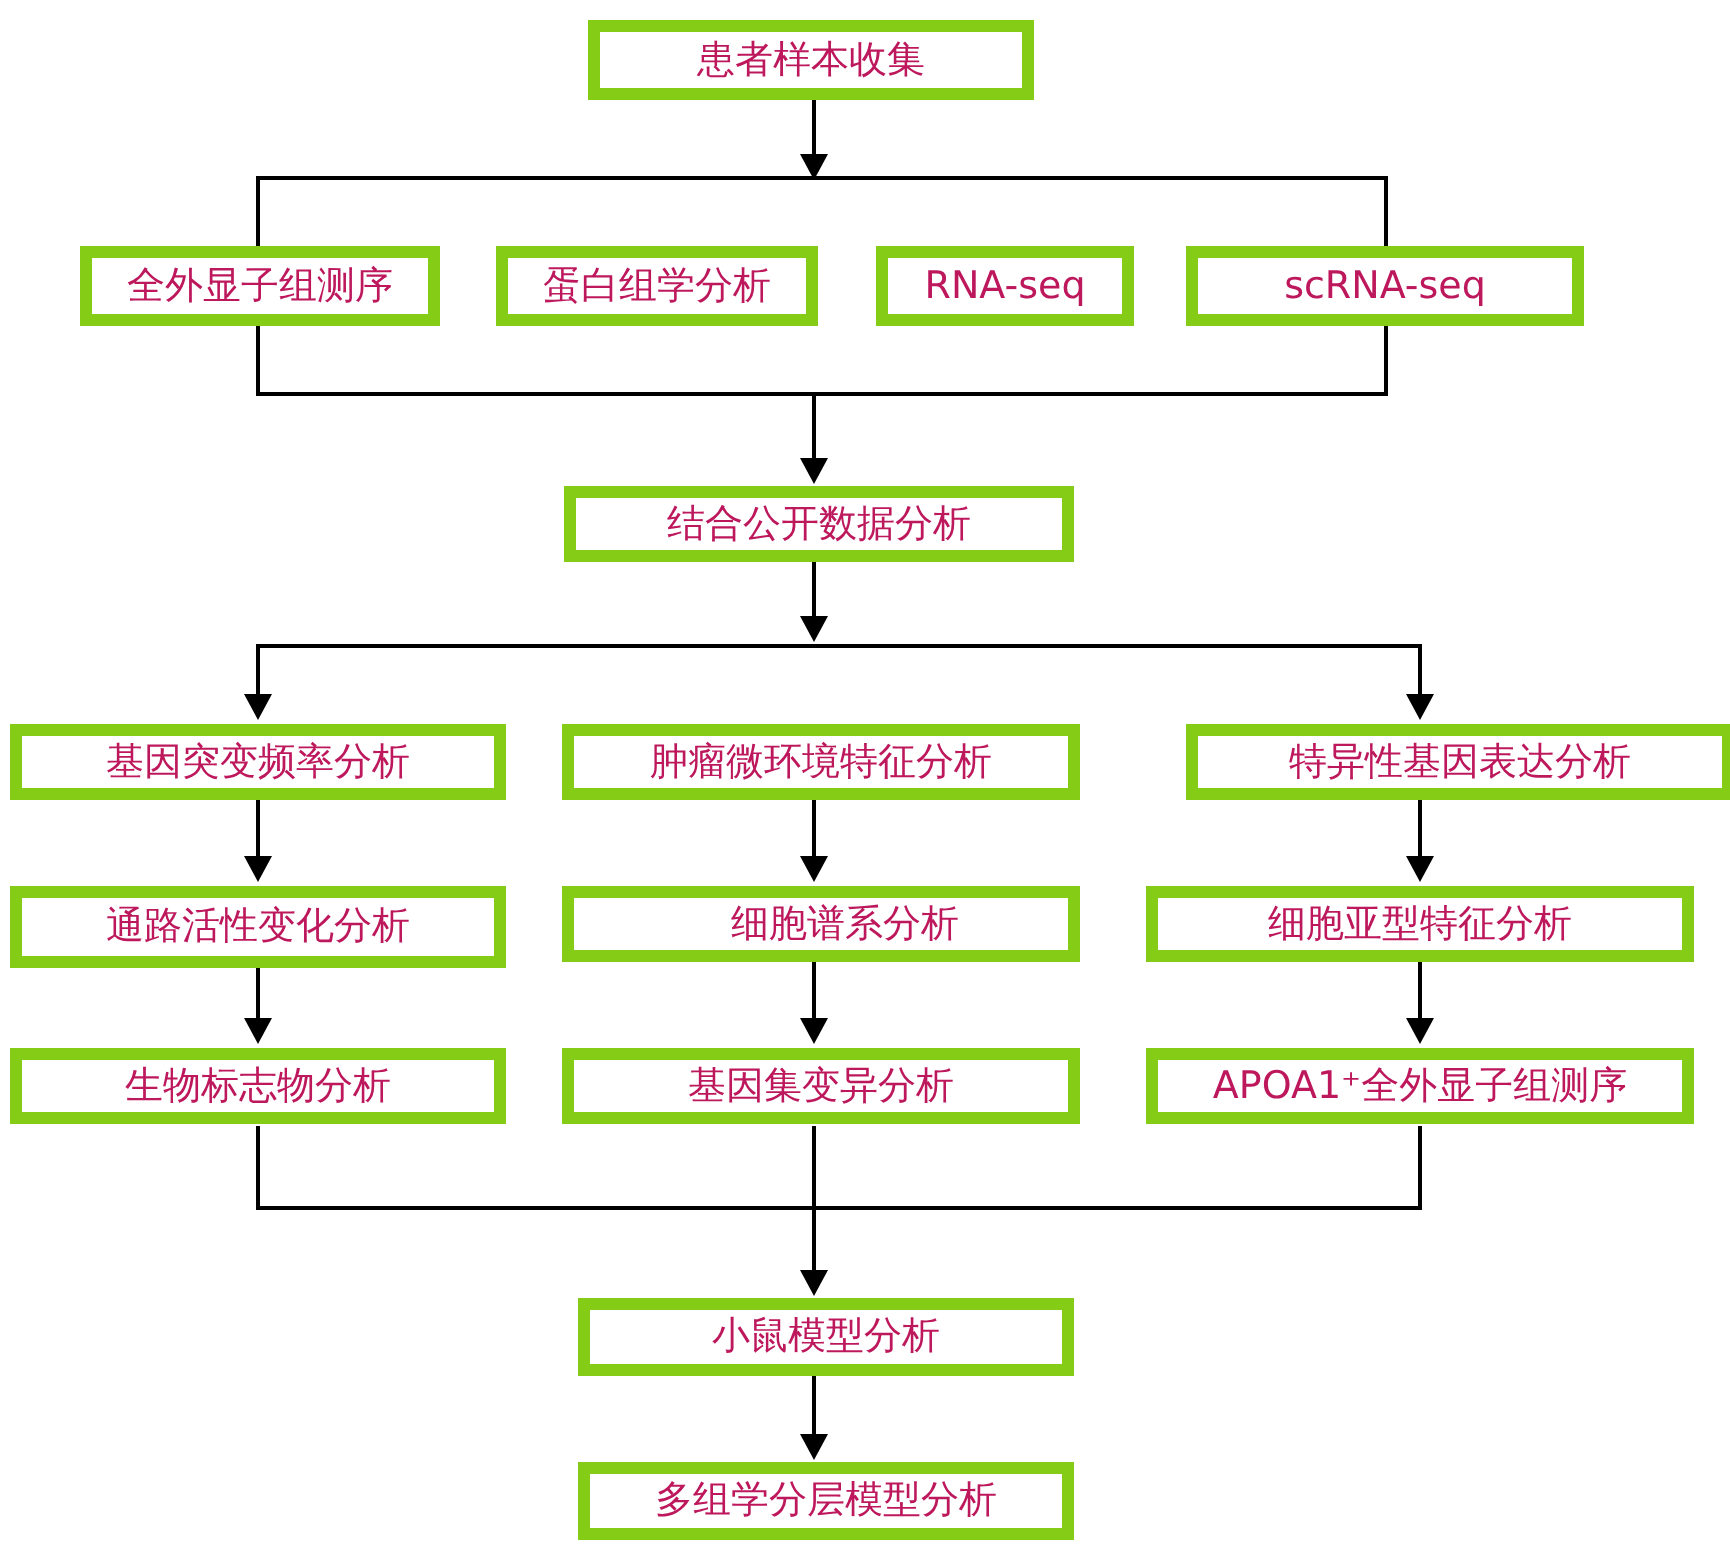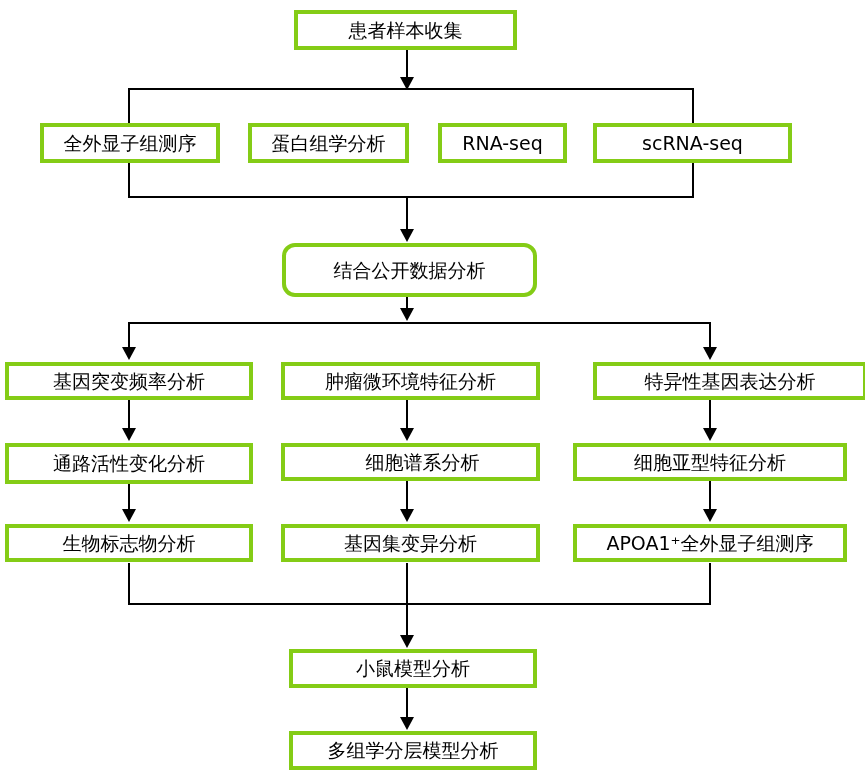--- a/index.html
+++ b/index.html
@@ -18,40 +18,40 @@
   #connectors {
     position: absolute;
     left: 0;
     top: 0;
     width: 865px;
     height: 784px;
   }
   .node {
     position: absolute;
     box-sizing: border-box;
-    border: 4px solid #84cc16;
+    border: 6px solid #84cc16;
     background: #ffffff;
-    color: #000000;
+    color: #be185d;
     display: flex;
     align-items: center;
     justify-content: center;
     font-size: 19px;
     line-height: 1;
     white-space: nowrap;
     text-align: center;
   }
   
   .n-patient   { left: 294px; top: 10px;  width: 223px; height: 40px; }
   
   .n-wes       { left: 40px;  top: 123px; width: 180px; height: 40px; }
   .n-prot      { left: 248px; top: 123px; width: 161px; height: 40px; }
   .n-rnaseq    { left: 438px; top: 123px; width: 129px; height: 40px; }
   .n-scrnaseq  { left: 593px; top: 123px; width: 199px; height: 40px; }
   
-  .n-public    { left: 282px; top: 243px; width: 255px; height: 54px; border-radius: 13px; }
+  .n-public    { left: 282px; top: 243px; width: 255px; height: 38px; }
   
   .n-c1r1      { left: 5px;   top: 362px; width: 248px; height: 38px; }
   .n-c2r1      { left: 281px; top: 362px; width: 259px; height: 38px; }
   .n-c3r1      { left: 573px; top: 362px; width: 274px; height: 38px; margin-left: 20px; }
   .n-c1r2      { left: 5px;   top: 443px; width: 248px; height: 41px; }
   .n-c2r2      { left: 281px; top: 443px; width: 259px; height: 38px; padding-left: 24px; }
   .n-c3r2      { left: 573px; top: 443px; width: 274px; height: 38px; }
   .n-c1r3      { left: 5px;   top: 524px; width: 248px; height: 38px; }
   .n-c2r3      { left: 281px; top: 524px; width: 259px; height: 38px; }
   .n-c3r3      { left: 573px; top: 524px; width: 274px; height: 38px; }

